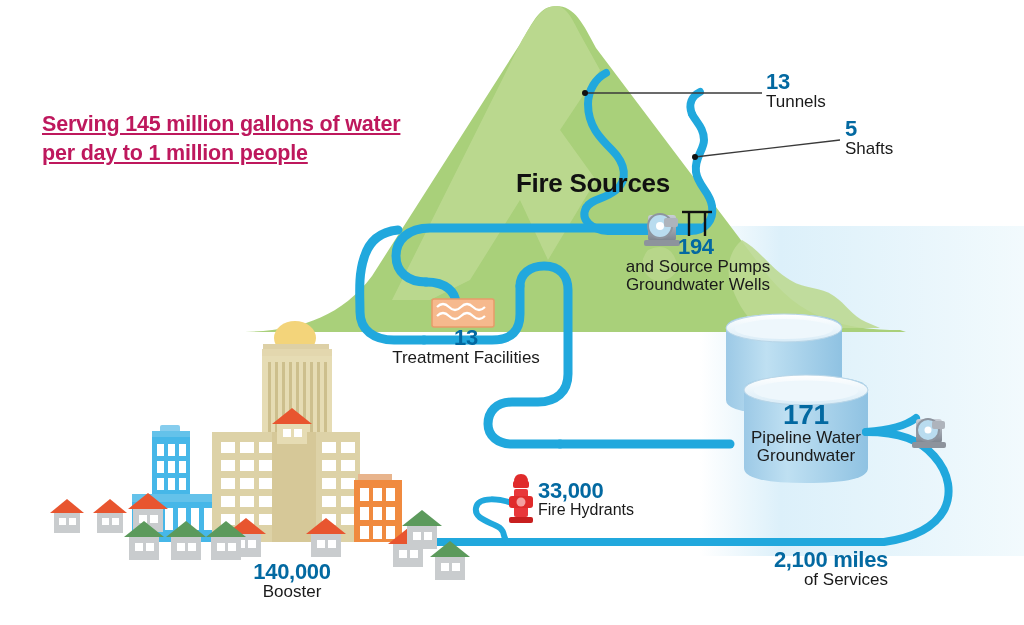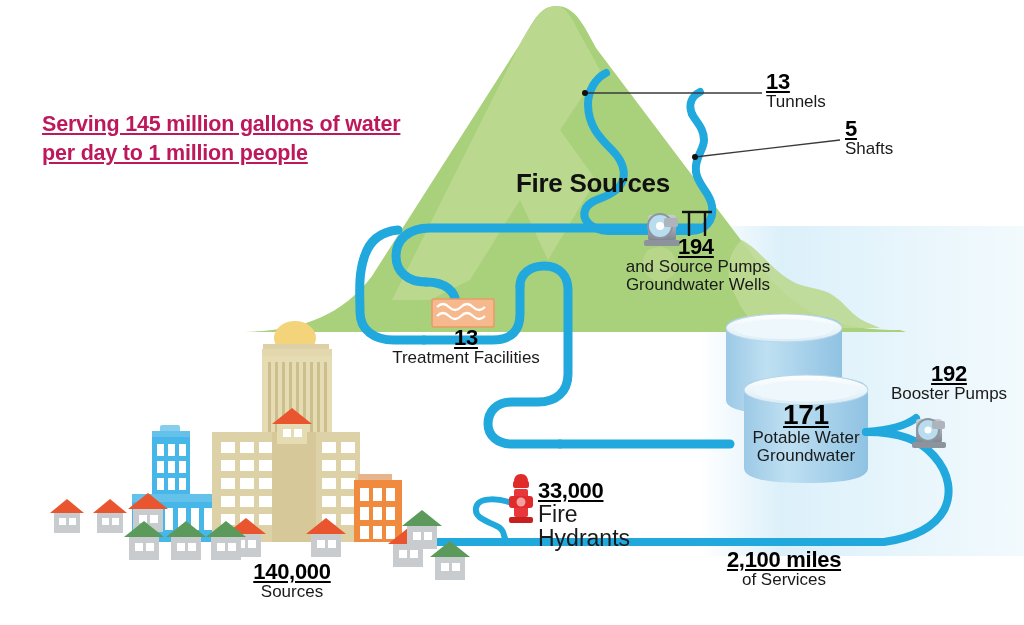--- a/index.html
+++ b/index.html
@@ -1,21 +1,21 @@
 <!DOCTYPE html>
 <html><head>
 <meta charset="utf-8">
 <style>
   html,body{margin:0;padding:0;background:#fff;}
   body{width:1024px;height:625px;overflow:hidden;
        font-family:"Liberation Sans",sans-serif;}
   #stage{position:relative;width:1024px;height:625px;background:#ffffff;}
   #art{position:absolute;left:0;top:0;width:1024px;height:625px;}
   .lbl{position:absolute;text-align:center;line-height:1.05;}
-  .num{font-weight:bold;color:#000000;letter-spacing:-0.3px;text-decoration:underline;}
+  .num{font-weight:bold;color:#0369a1;letter-spacing:-0.3px;}
   .cap{color:#1a1a1a;}
   .headline{position:absolute;color:#be185d;font-weight:bold;
             font-size:21.5px;line-height:1.35;letter-spacing:-0.2px;text-decoration:underline;}
   .wsrc{position:absolute;font-weight:bold;font-size:26px;color:#111;
         letter-spacing:-0.3px;}
   .callout{position:absolute;text-align:left;line-height:1.05;}
 </style>
 </head>
 <body>
 
@@ -354,37 +354,33 @@
     <div class="cap" style="font-size:17px;">Groundwater Wells</div>
   </div>
 
   <div class="lbl" style="left:366px; top:326px; width:200px;">
     <div class="num" style="font-size:22px;">13</div>
     <div class="cap" style="font-size:17px;">Treatment Facilities</div>
   </div>
 
   <div class="lbl" style="left:736px; top:400px; width:140px;">
     <div class="num" style="font-size:28px;">171</div>
-    <div class="cap" style="font-size:17px;">Potable Water</div>
+    <div class="cap" style="font-size:17px;">Pipeline Water</div>
     <div class="cap" style="font-size:17px;">Groundwater</div>
   </div>
 
-  <div class="lbl" style="left:874px; top:362px; width:150px;">
-    <div class="num" style="font-size:22px;">192</div>
-    <div class="cap" style="font-size:17px;">Booster Pumps</div>
-  </div>
 
   <div class="lbl" style="left:538px; top:479px; width:108px; text-align:left;">
     <div class="num" style="font-size:22px;">33,000</div>
-    <div class="cap" style="font-size:23px;">Fire Hydrants</div>
-  </div>
-
-  <div class="lbl" style="left:696px; top:548px; width:176px;">
+    <div class="cap" style="font-size:16px;">Fire Hydrants</div>
+  </div>
+
+  <div class="lbl" style="left:712px; top:548px; width:176px;text-align:right;">
     <div class="num" style="font-size:22px;">2,100 miles</div>
     <div class="cap" style="font-size:17px;">of Services</div>
   </div>
 
   <div class="lbl" style="left:212px; top:560px; width:160px;">
     <div class="num" style="font-size:22px;">140,000</div>
-    <div class="cap" style="font-size:17px;">Sources</div>
+    <div class="cap" style="font-size:17px;">Booster</div>
   </div>
 
 </div>
 
 </body></html>

